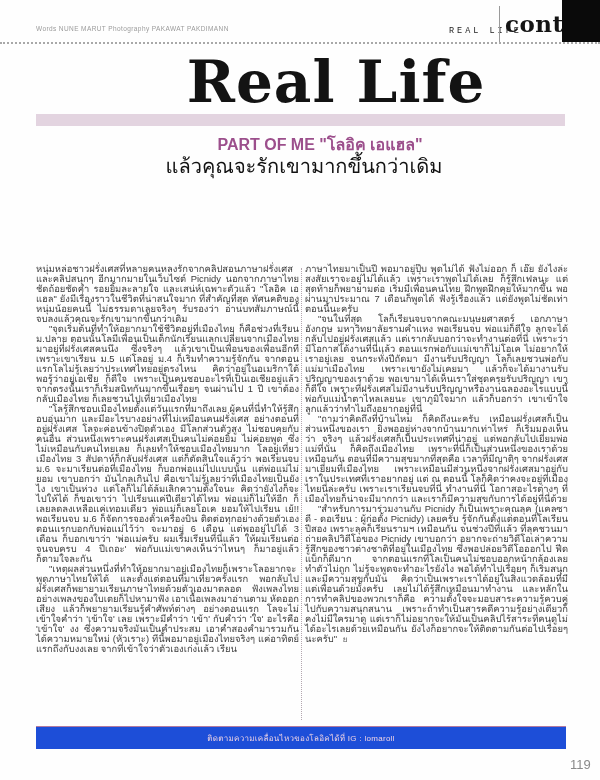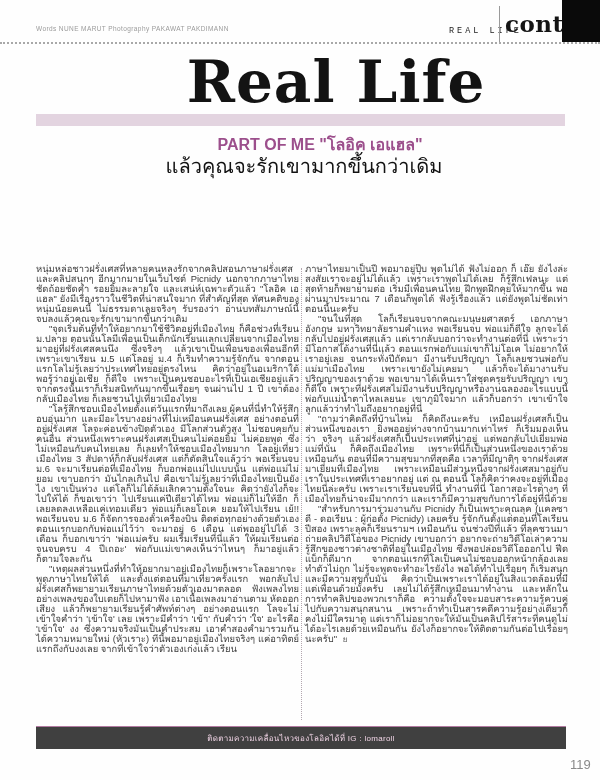--- a/index.html
+++ b/index.html
@@ -33,21 +33,21 @@
   
   .col { top:264px; width:263px; font-size:9.4px; line-height:10px; color:#3b3b3b; }
   .col-left  { left:36px; }
   .col-right { left:305px; }
   .col p { text-align:justify; text-indent:13px; }
   .col p.first { text-indent:0; }
   .col-divider { left:301px; top:268px; height:452px; width:0; border-left:1px dotted #b3a6af; }
   .endmark { font-size:8px; color:#555; margin-left:3px; }
 
   
-  .footer-bar { left:36px; top:726px; width:530px; height:23px; background:#404040;
+  .footer-bar { left:36px; top:726px; width:530px; height:23px; background:#1d4ed8;
                 border-top:1px solid #b27aa0; text-align:center; }
   .footer-bar span { font-size:8px; line-height:23px; color:#efd3e4; letter-spacing:.3px; }
   .page-number { left:570px; top:757px; font-size:13px; color:#8a8a8a; }
 </style>
 </head>
 <body>
 
 <div class="abs credits">Words NUNE MARUT  Photography PAKAWAT PAKDIMANN</div>
 <div class="abs section-label">REAL LIFE</div>
 <div class="abs header-vline"></div>

